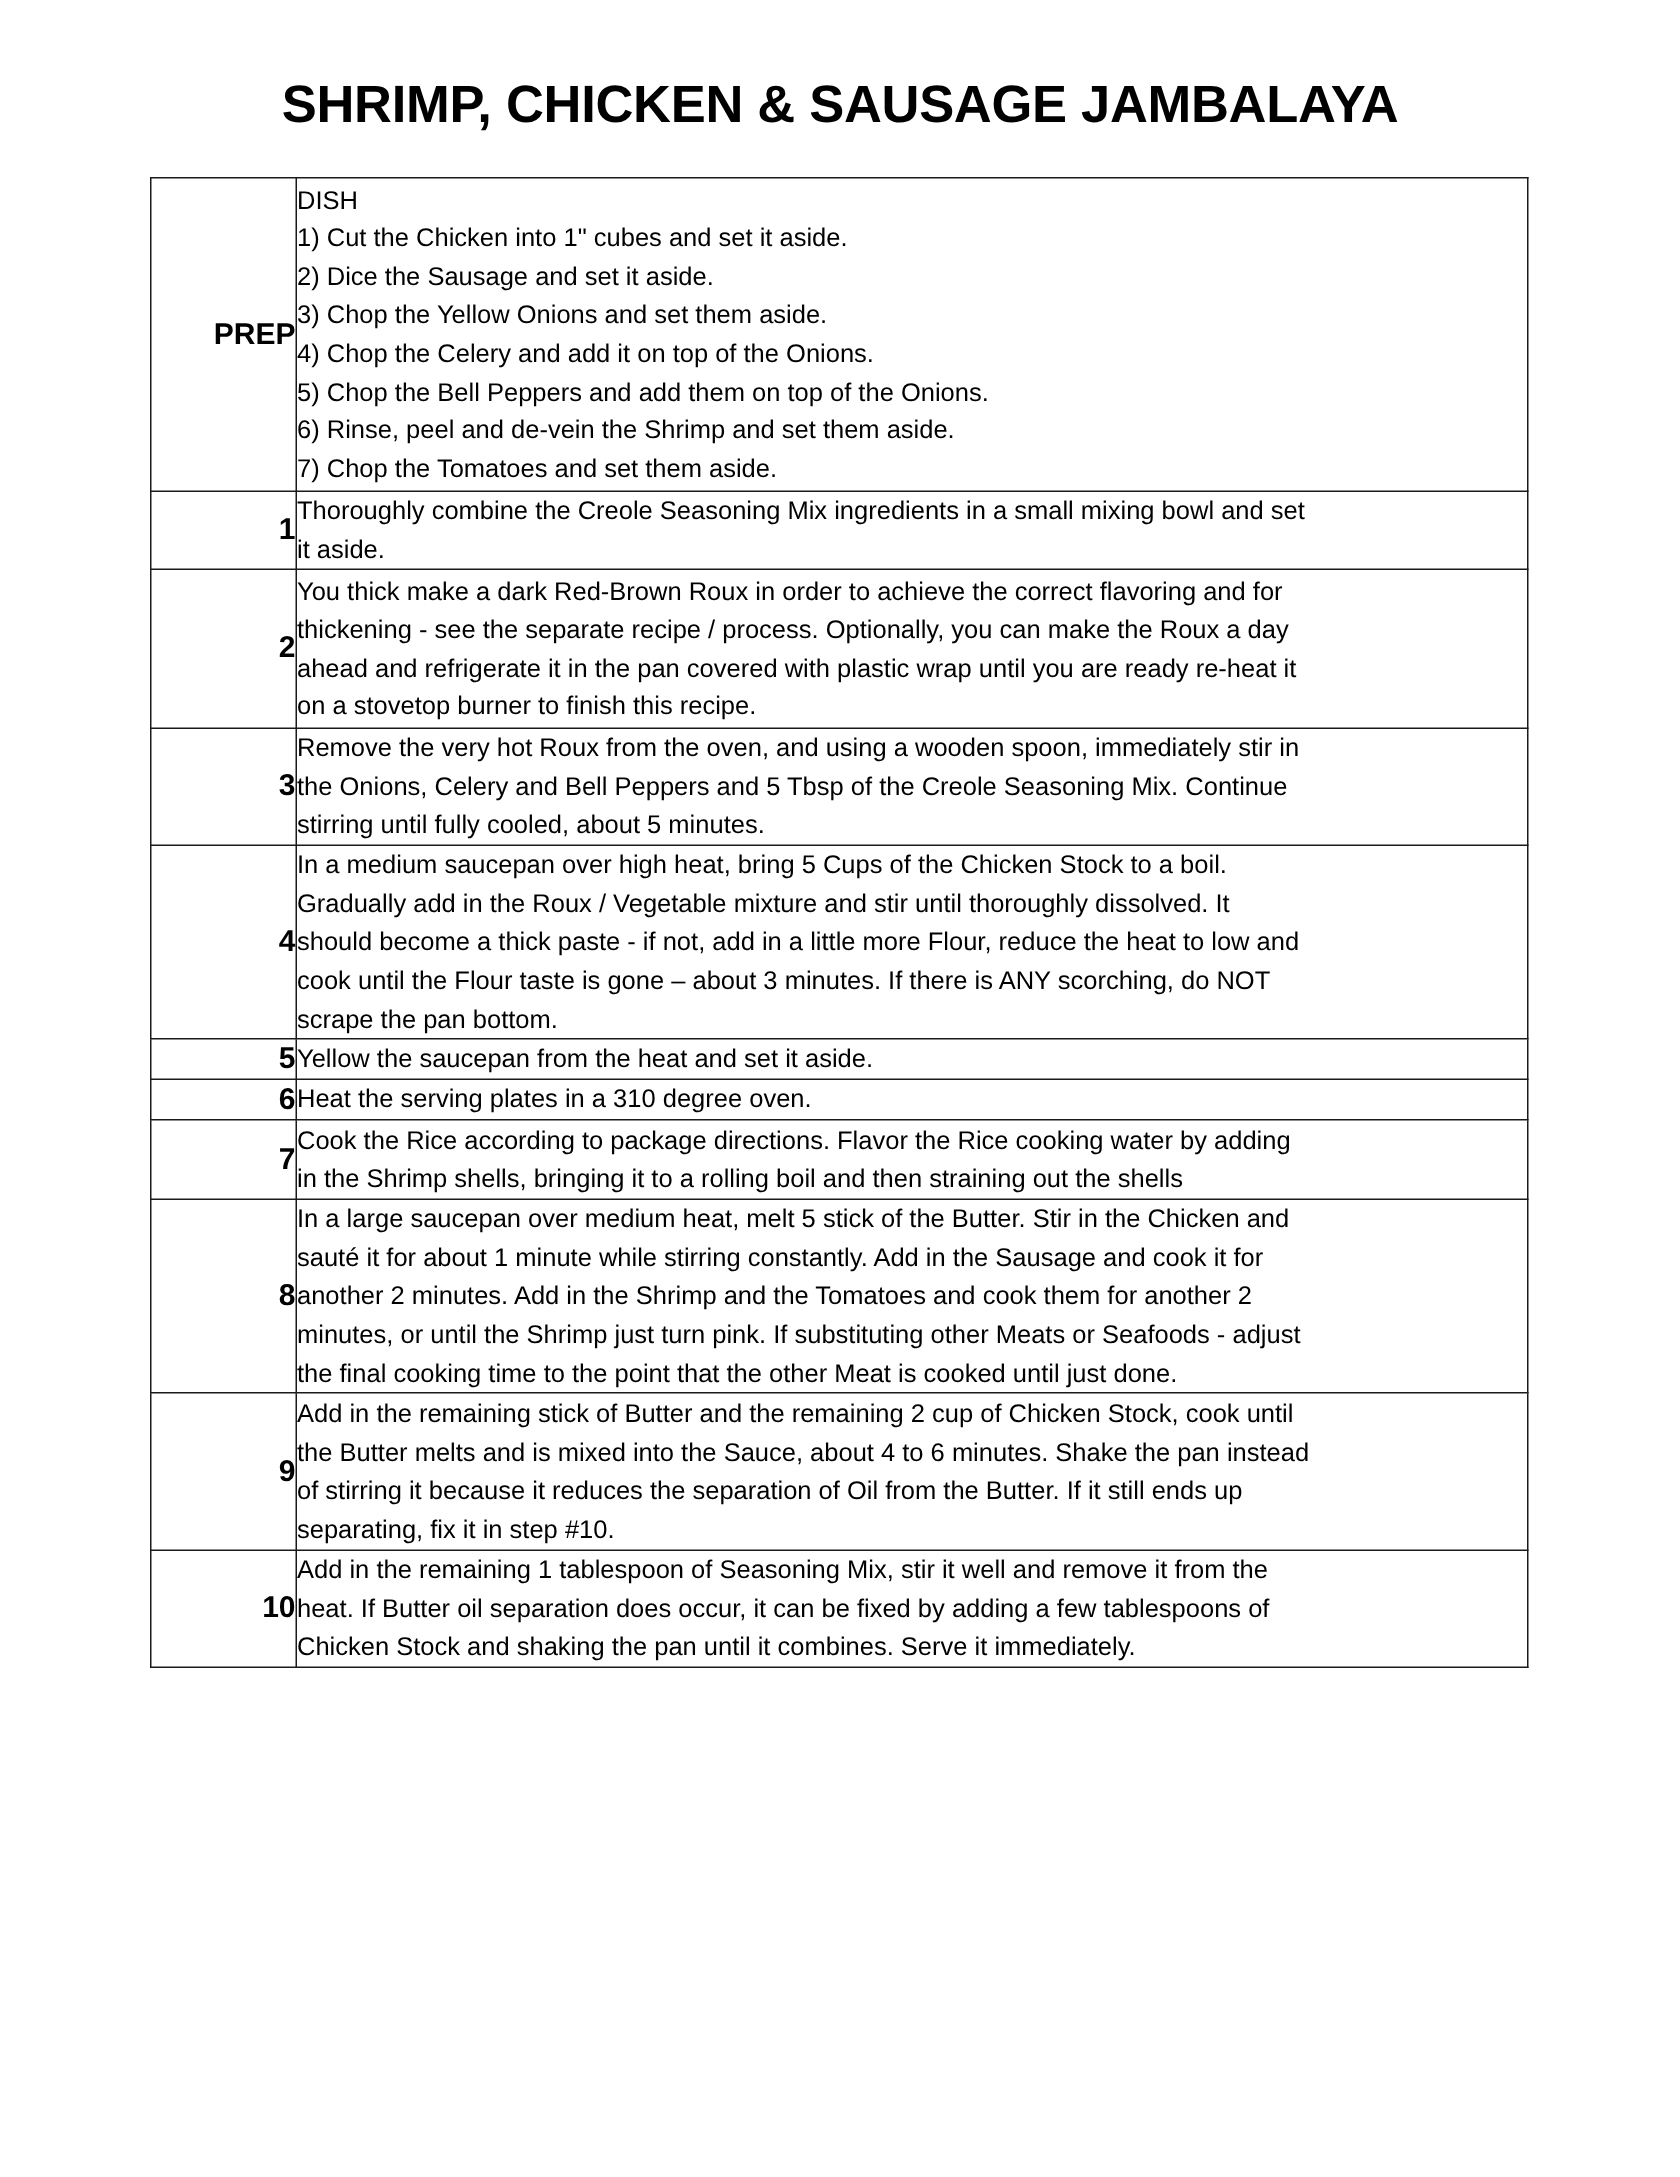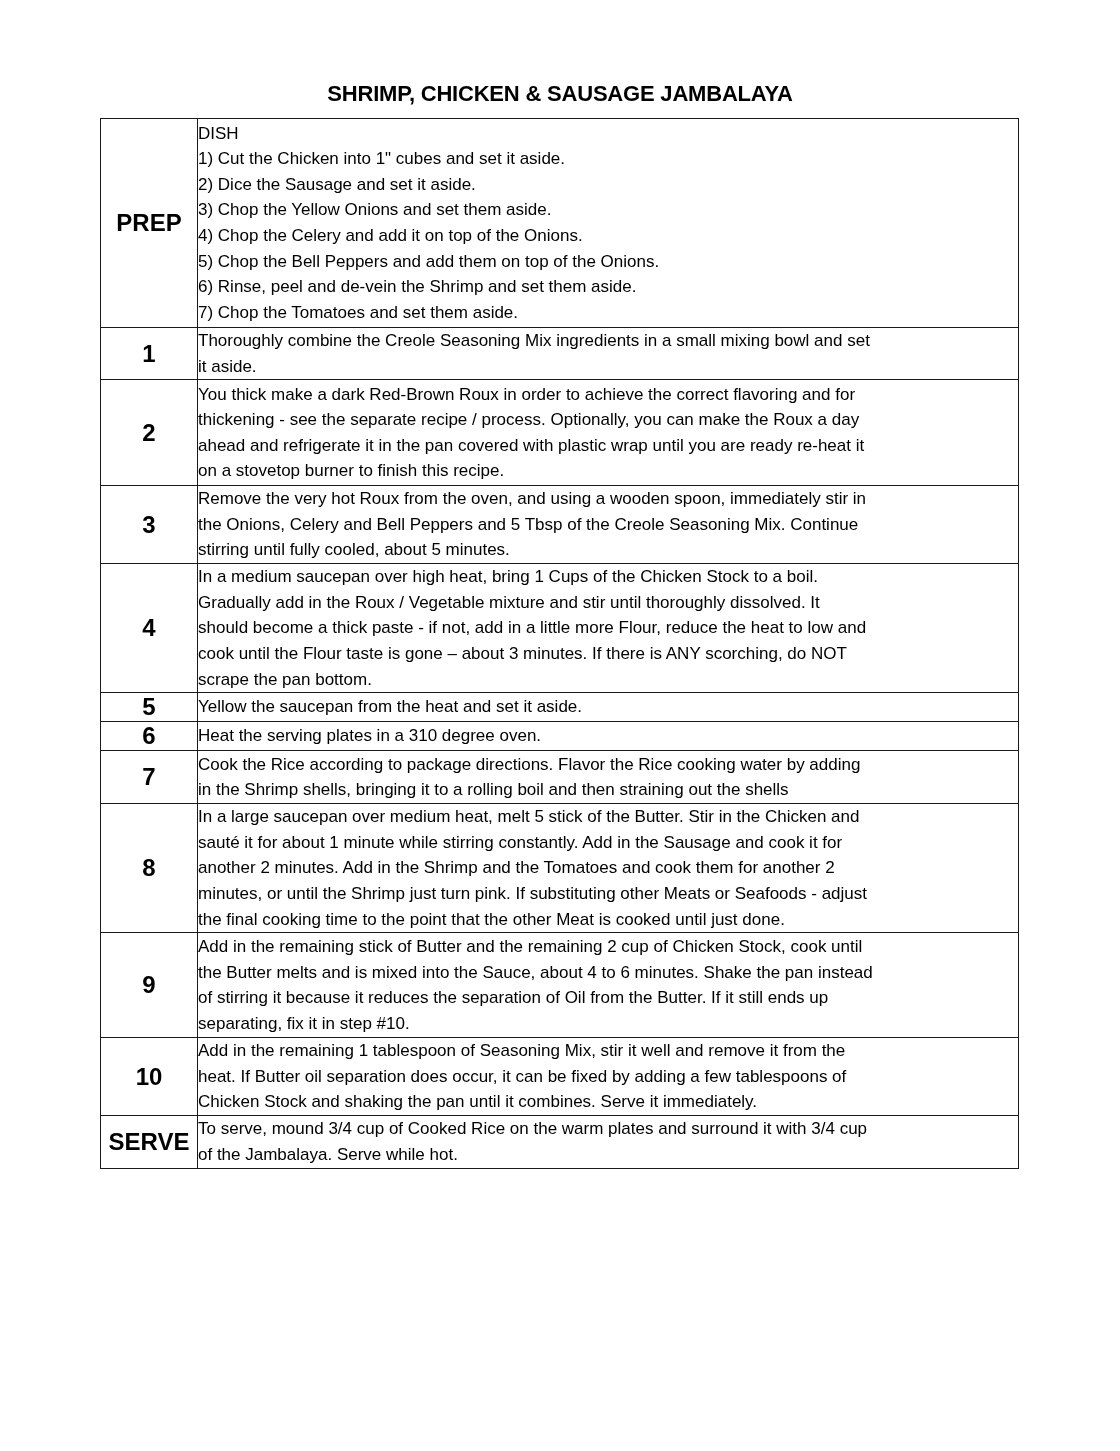--- a/index.html
+++ b/index.html
@@ -1,28 +1,28 @@
 <!DOCTYPE html>
 <html><head>
 <meta charset="utf-8">
 <style>
   html, body { margin: 0; padding: 0; background: #ffffff; }
   body { width: 1120px; height: 1451px; position: relative; font-family: "Liberation Sans", sans-serif; color: #000; }
   .title {
-    position: absolute; left: 100px; width: 920px; top: 81px;
-    text-align: center; font-weight: bold; font-size: 22px; letter-spacing: -0.2px;
+    position: absolute; left: 100px; width: 920px; top: 50px;
+    text-align: center; font-weight: bold; font-size: 35px; letter-spacing: -0.2px;
     font-family: "Liberation Sans", sans-serif;
   }
   table.recipe {
     position: absolute; left: 100px; top: 118px; width: 919px;
     border-collapse: collapse; table-layout: fixed;
   }
   table.recipe td { border: 1.5px solid #1a1a1a; padding: 0; vertical-align: middle; }
   td.label {
-    width: 96px; text-align: center; font-weight: bold; font-size: 24px;
+    width: 96px; text-align: right; font-weight: bold; font-size: 20px;
   }
   td.body {
     padding-left: 3px; padding-right: 2px;
     font-size: 17px; line-height: 25.6px;
   }
   .line { display: block; white-space: nowrap; }
 </style>
 </head>
 <body>
 
@@ -67,21 +67,21 @@
       <td class="body">
         <span class="line">Remove the very hot Roux from the oven, and using a wooden spoon, immediately stir in</span>
         <span class="line">the Onions, Celery and Bell Peppers and 5 Tbsp of the Creole Seasoning Mix. Continue</span>
         <span class="line">stirring until fully cooled, about 5 minutes.</span>
       </td>
     </tr>
 
     <tr style="height:129px">
       <td class="label">4</td>
       <td class="body">
-        <span class="line">In a medium saucepan over high heat, bring 1 Cups of the Chicken Stock to a boil.</span>
+        <span class="line">In a medium saucepan over high heat, bring 5 Cups of the Chicken Stock to a boil.</span>
         <span class="line">Gradually add in the Roux / Vegetable mixture and stir until thoroughly dissolved. It</span>
         <span class="line">should become a thick paste - if not, add in a little more Flour, reduce the heat to low and</span>
         <span class="line">cook until the Flour taste is gone – about 3 minutes. If there is ANY scorching, do NOT</span>
         <span class="line">scrape the pan bottom.</span>
       </td>
     </tr>
 
     <tr style="height:27px">
       <td class="label">5</td>
       <td class="body">
@@ -127,21 +127,14 @@
 
     <tr style="height:77px">
       <td class="label">10</td>
       <td class="body">
         <span class="line">Add in the remaining 1 tablespoon of Seasoning Mix, stir it well and remove it from the</span>
         <span class="line">heat. If Butter oil separation does occur, it can be fixed by adding a few tablespoons of</span>
         <span class="line">Chicken Stock and shaking the pan until it combines. Serve it immediately.</span>
       </td>
     </tr>
 
-    <tr style="height:53px">
-      <td class="label">SERVE</td>
-      <td class="body">
-        <span class="line">To serve, mound 3/4 cup of Cooked Rice on the warm plates and surround it with 3/4 cup</span>
-        <span class="line">of the Jambalaya. Serve while hot.</span>
-      </td>
-    </tr>
   </tbody>
 </table>
 
 </body></html>

